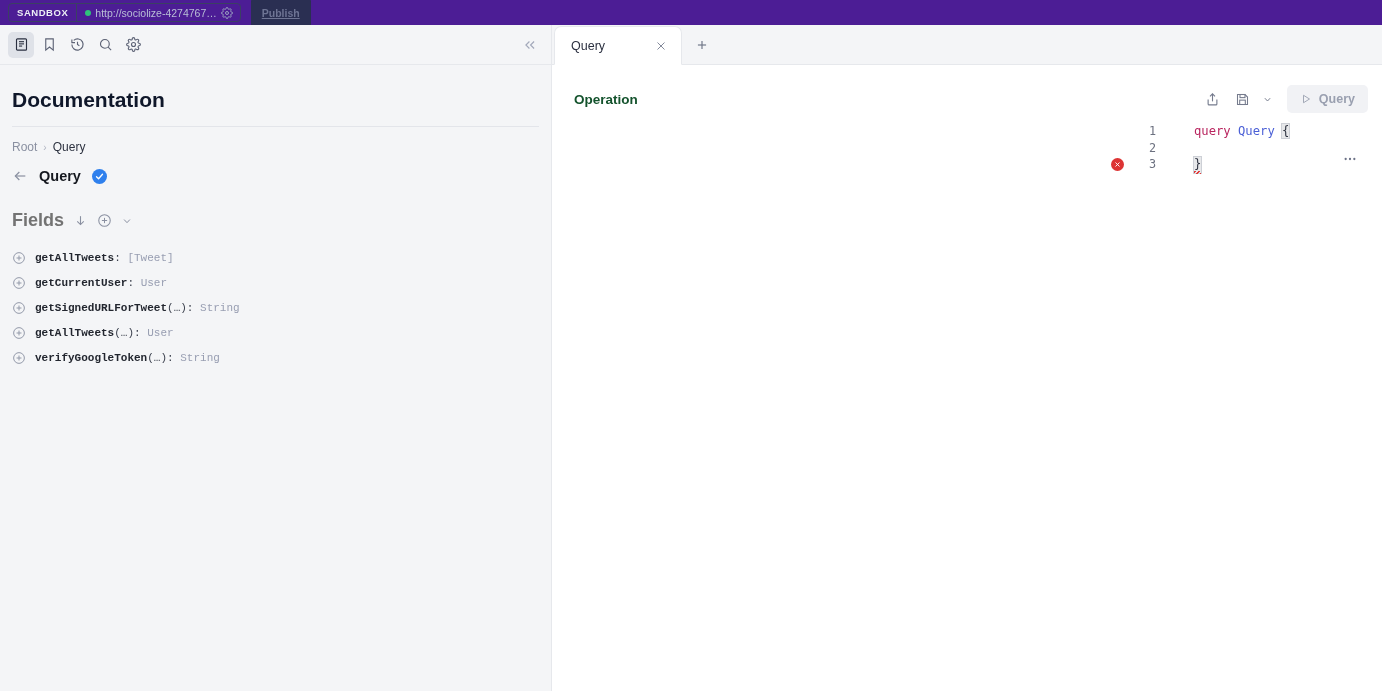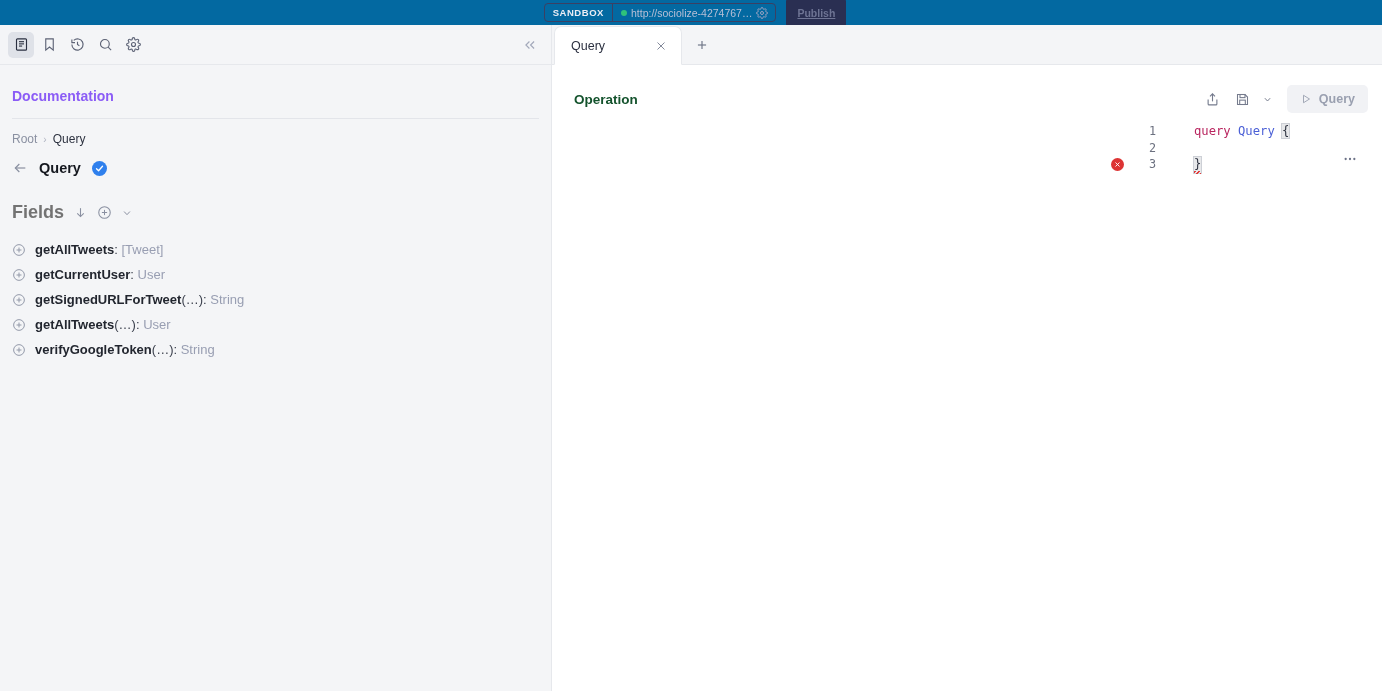--- a/index.html
+++ b/index.html
@@ -7,23 +7,23 @@
     width: 1382px; height: 691px;
     font-family: "Liberation Sans", sans-serif;
     background: #ffffff;
     overflow: hidden;
   }
   .app { width: 1382px; height: 691px; display: flex; flex-direction: column; }
 
   
   .topbar {
     height: 25px; flex: 0 0 25px;
-    background: #0369a1;
-    display: flex; align-items: center;
-    padding-left: 8px; gap: 0; justify-content: center;
+    background: #4c1d95;
+    display: flex; align-items: center;
+    padding-left: 8px; gap: 0;
   }
   .sandbox-group {
     display: flex; align-items: center;
     border: 1px solid #3b4063; border-radius: 4px;
     height: 19px; overflow: hidden;
   }
   .sandbox-chip {
     font-size: 9.5px; font-weight: 700; letter-spacing: .55px;
     color: #eceef5; padding: 0 8px; line-height: 17px;
     border-right: 1px solid #3b4063; height: 100%;
@@ -63,21 +63,21 @@
     display: flex; align-items: center; justify-content: center;
     color: #5c6275; background: transparent;
   }
   .tb-btn.active { background: #dfe2e8; color: #2b3040; }
   .tb-btn svg { width: 15px; height: 15px; display: block; }
   .tb-spacer { flex: 1; }
   .collapse-btn { color: #a2a8ba; }
   .collapse-btn svg { width: 14px; height: 14px; }
 
   .docs-title {
-    font-size: 14px; font-weight: 700; color: #8b5cf6;
+    font-size: 21px; font-weight: 700; color: #0f172a;
     padding: 23px 12px 14px 12px;
   }
   .docs-rule { height: 1px; background: #e3e5ea; margin: 0 12px; }
 
   .breadcrumb {
     display: flex; align-items: center; gap: 6px;
     padding: 13px 12px 0 12px;
     font-size: 12px;
   }
   .crumb-muted { color: #8a90a1; }
@@ -106,22 +106,22 @@
   .ico-muted.md { width: 15px; height: 15px; }
   .ico-muted.xs { width: 10px; height: 10px; }
 
   .field-list { padding: 14px 0 0 0; }
   .field-row {
     display: flex; align-items: center; gap: 9px;
     padding: 3px 12px; height: 25px;
   }
   .plus-circle { width: 14px; height: 14px; color: #9298a8; display: block; flex: none; }
   .field-sig {
-    font-family: Liberation Sans, sans-serif;
-    font-size: 13px; white-space: nowrap;
+    font-family: Liberation Mono, monospace;
+    font-size: 11px; white-space: nowrap;
   }
   .fname { color: #22262f; font-weight: 700; }
   .fpunct { color: #3b404d; }
   .ftype { color: #989eb2; }
 
   
   .right { flex: 1; display: flex; flex-direction: column; background: #ffffff; min-width: 0; }
   .tabbar {
     height: 40px; flex: 0 0 40px;
     background: #f4f5f7; border-bottom: 1px solid #e6e8ec;

